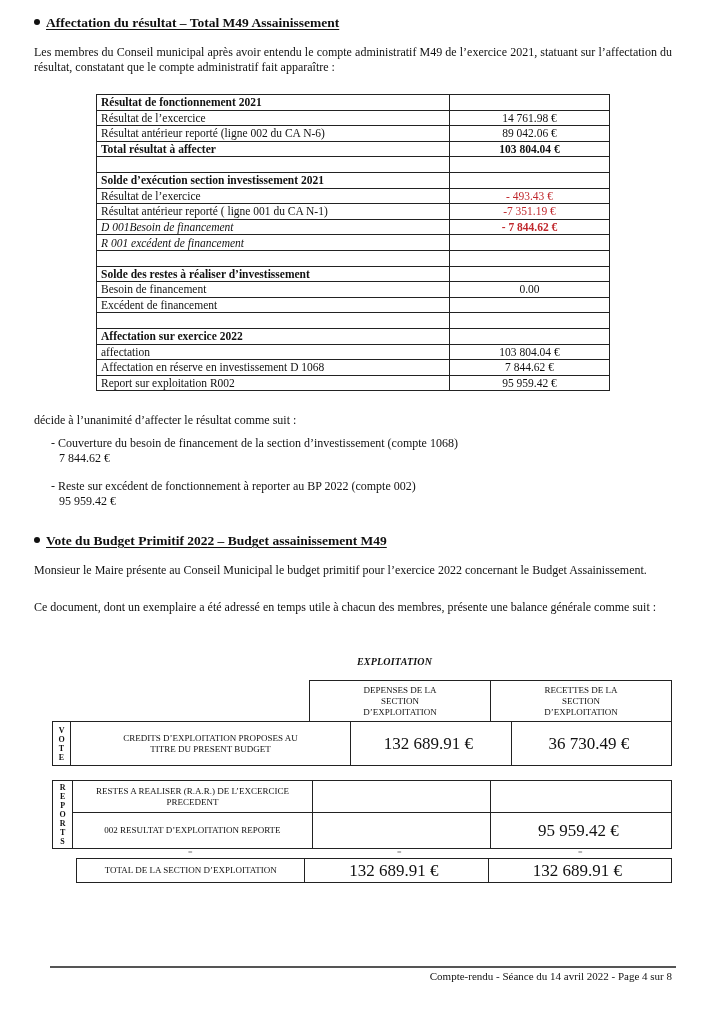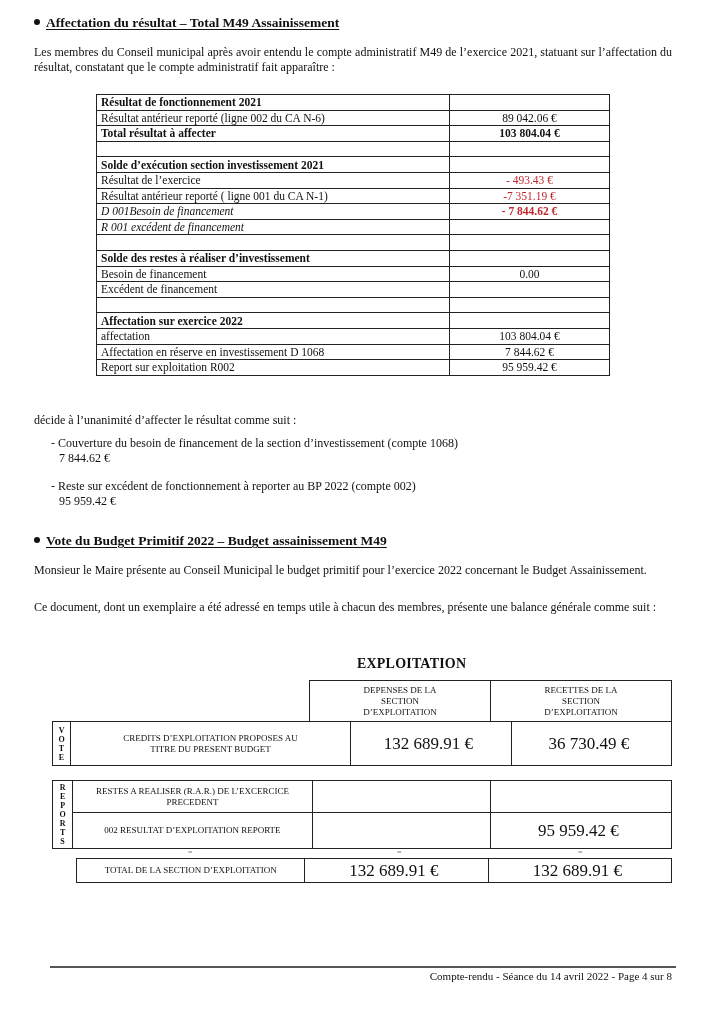--- a/index.html
+++ b/index.html
@@ -26,21 +26,21 @@
   table.t1 td.lab { width: 344px; }
   table.t1 td.val { text-align: center; }
   table.t1 tr.bold td { font-weight: bold; }
   table.t1 td.center { text-align: left; }
   table.t1 td.ital { font-style: italic; }
   table.t1 td.red { color: #c0282d; }
 
   .list { font-size: 12px; line-height: 15px; }
 
   
-  .expl-title { font-weight: bold; font-size: 14px; letter-spacing: 0.2px; }
+  .expl-title { font-weight: bold; font-size: 10px; letter-spacing: 0.2px; font-style: italic; }
   table.th {
     position: absolute; left: 309px; top: 680px; width: 363px; height: 42px;
     border-collapse: collapse; font-size: 9px;
   }
   table.th td { border: 1.2px solid #222; text-align: center; line-height: 11px; width: 50%; }
   table.tv, table.tr, table.tt {
     position: absolute; border-collapse: collapse; font-size: 9px;
   }
   table.tv { left: 52px; top: 721px; width: 620px; height: 45px; }
   table.tr { left: 52px; top: 780px; width: 620px; height: 68px; }
@@ -64,20 +64,24 @@
 
 <div class="abs para" style="left:34px; top:45px; width:638px;">Les membres du Conseil municipal après avoir entendu le compte administratif M49 de l’exercice 2021, statuant sur l’affectation du résultat, constatant que le compte administratif fait apparaître :</div>
 
 <table class="t1">
   <tbody id="t1body">
       <tr class="bold">
         <td class="lab center">Résultat de fonctionnement 2021</td>
         <td class="val"></td>
       </tr>
       <tr>
+        <td class="lab">Résultat de l’excercice</td>
+        <td class="val">14 761.98 €</td>
+      </tr>
+      <tr>
         <td class="lab">Résultat antérieur reporté (ligne 002 du CA N-6)</td>
         <td class="val">89 042.06 €</td>
       </tr>
       <tr class="bold">
         <td class="lab">Total résultat à affecter</td>
         <td class="val">103 804.04 €</td>
       </tr>
       <tr>
         <td class="lab"></td>
         <td class="val"></td>

